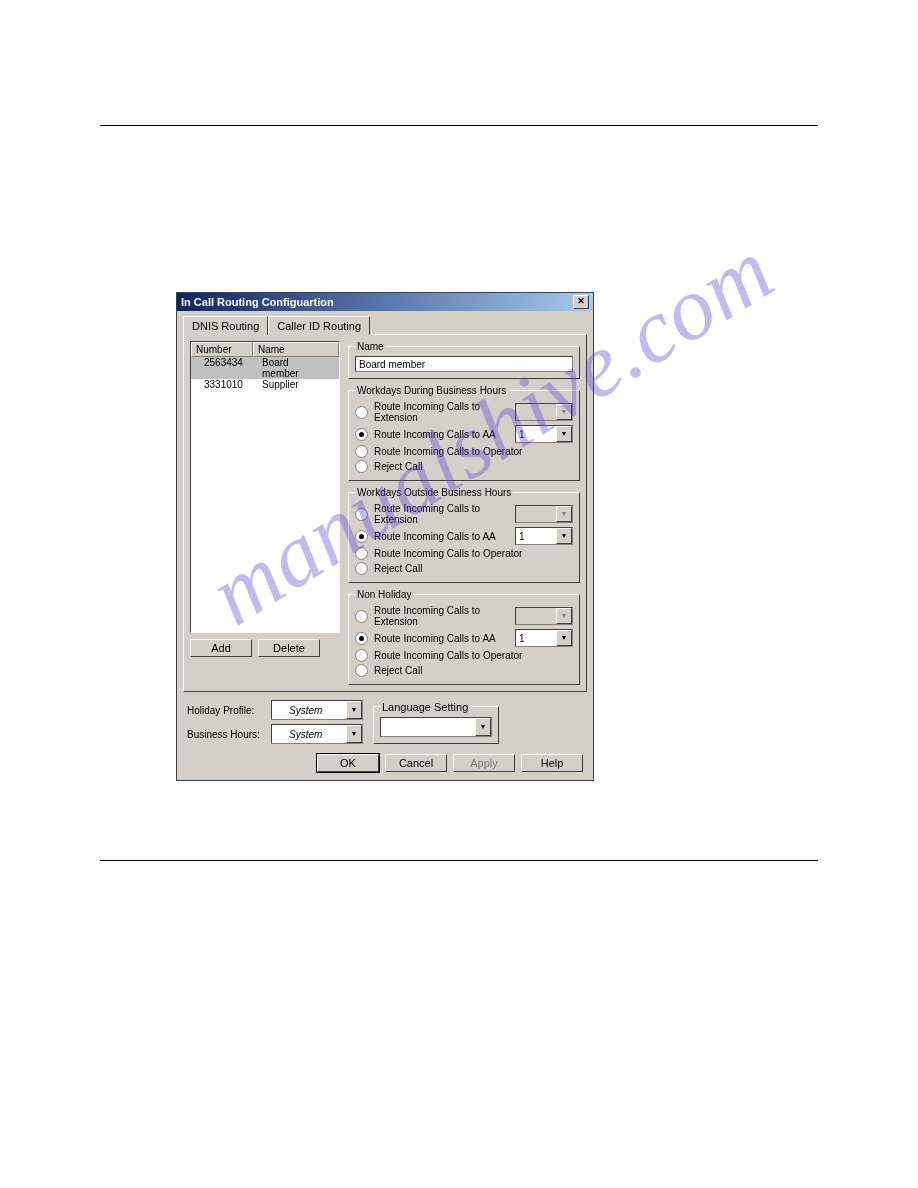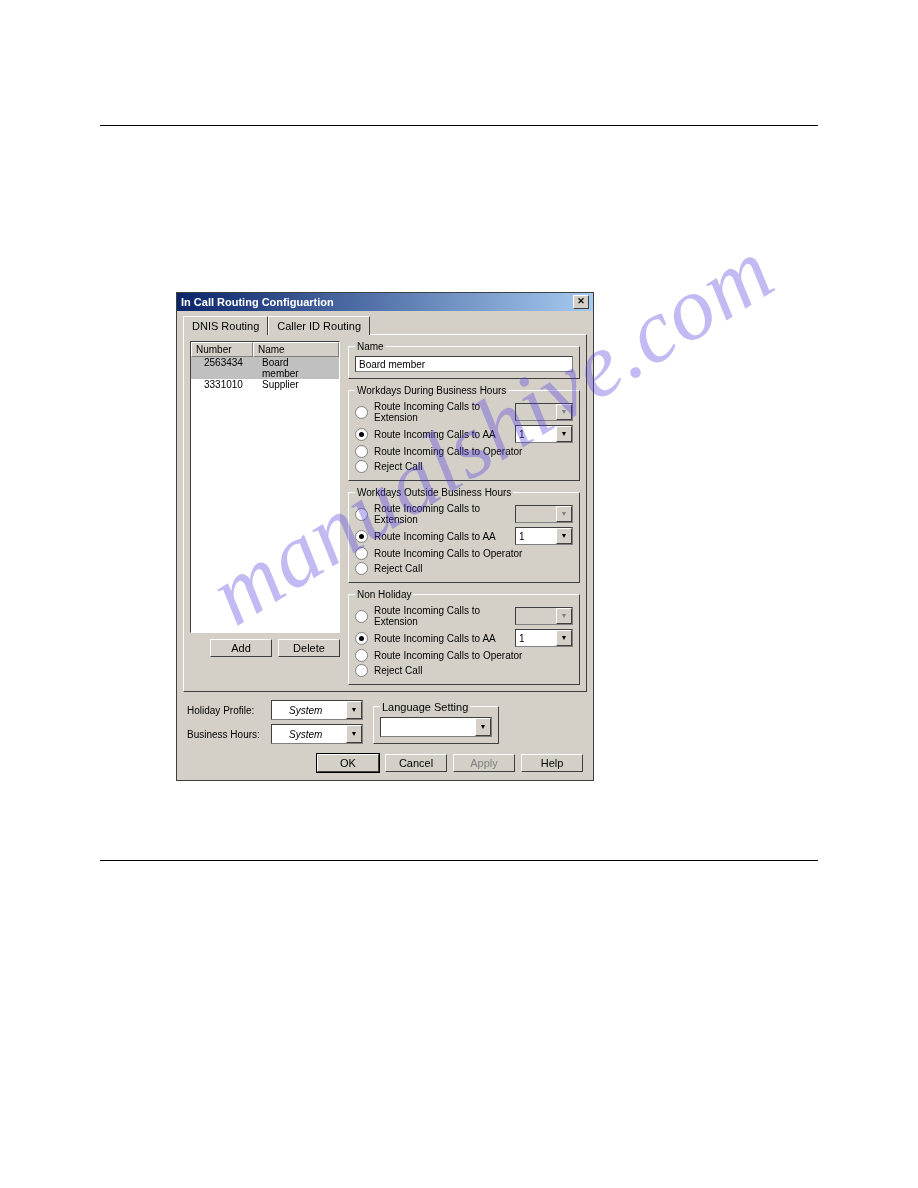--- a/index.html
+++ b/index.html
@@ -24,21 +24,21 @@
 .listview { background:#fff; border:1px solid #808080; border-top-color:#404040; border-left-color:#404040; border-bottom-color:#fff; border-right-color:#fff; height: 290px; overflow:hidden; }
 .lv-head { display:flex; background:#d4d0c8; }
 .lv-head div { border:1px solid #fff; border-right-color:#808080; border-bottom-color:#808080; padding:1px 4px; font-size:10px; }
 .lv-col-num { width:52px; }
 .lv-col-name { flex:1; }
 .lv-row { display:flex; font-size:10px; padding:0 13px; }
 .lv-row.selected { background:#c0c0c0; }
 .lv-row div.c1 { width:58px; }
 .lv-row div.c2 { flex:1; }
 
-.btnrow { display:flex; gap:6px; justify-content:flex-end; margin-top:6px; }
+.btnrow { display:flex; gap:6px; justify-content:flex-start; margin-top:6px; }
 .btn { background:#d4d0c8; border:1px solid #404040; border-top-color:#fff; border-left-color:#fff; padding:2px 10px; cursor:pointer; font-size:11px; min-width:40px; text-align:center; }
 .btn.disabled { color:#808080; }
 .btn.default { box-shadow: 0 0 0 1px #000; }
 
 .right-col { flex:1; display:flex; flex-direction:column; gap:6px; }
 
 fieldset.group { border:1px solid #808080; border-top-color:#fff; border-left-color:#fff; border-right-color:#404040; border-bottom-color:#404040; margin:0; padding:4px 6px 6px 6px; }
 fieldset.group legend { font-size:10px; padding:0 2px; }
 fieldset.group .row { display:flex; align-items:center; gap:6px; padding:1px 0; }
 .radio { width:11px; height:11px; border:1px solid #808080; border-radius:50%; background:#fff; display:flex; align-items:center; justify-content:center; }

